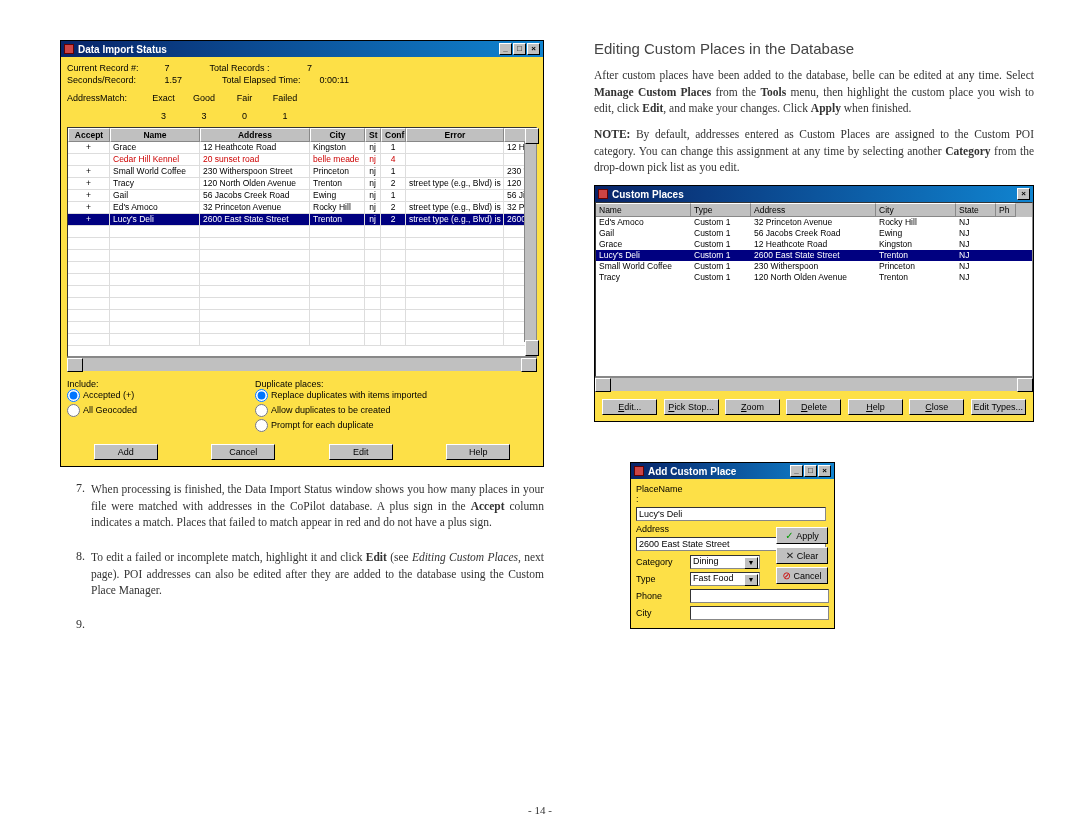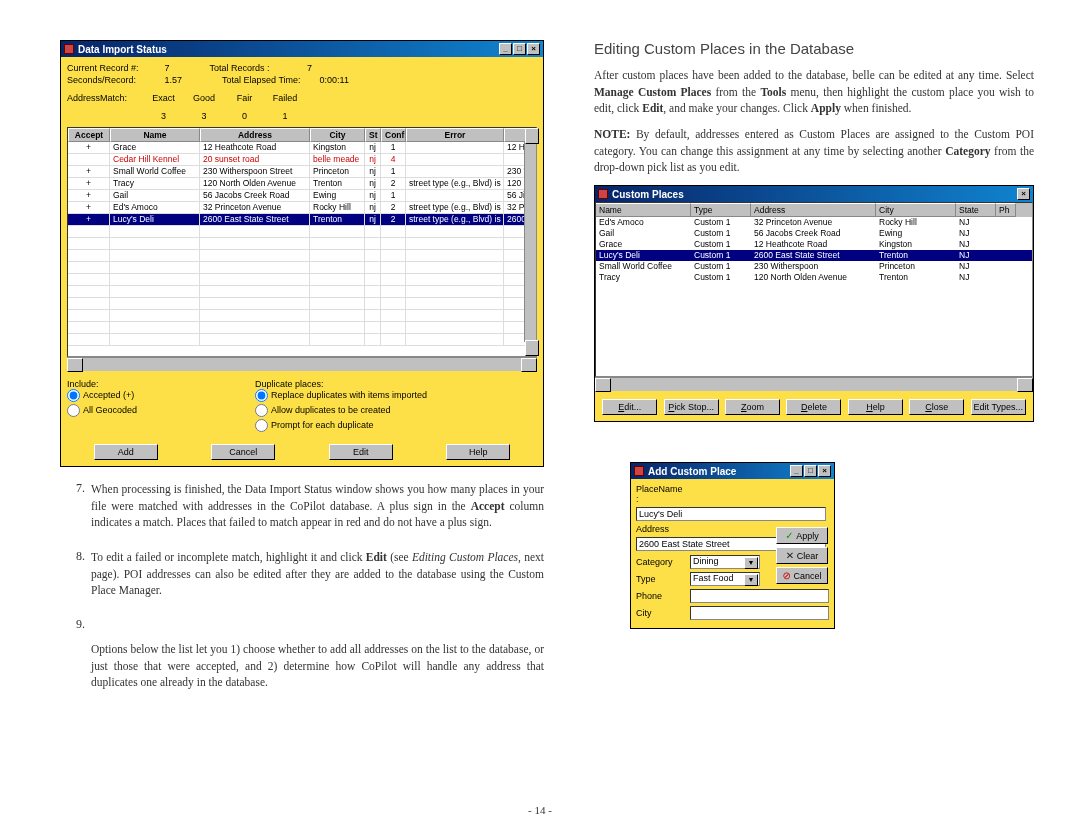--- a/index.html
+++ b/index.html
@@ -353,21 +353,20 @@
         </li>
       <li>
           <span class="num">8.</span>
         <span class="txt body-text"><span>To edit a failed or incomplete match, highlight it and click </span><b>Edit</b><span> (see </span><i>Editing Custom Places</i><span>, next page). POI addresses can also be edited after they are added to the database using the Custom Place Manager.</span></span>
         </li>
       <li>
           <span class="num">9.</span>
         </li>
       <li>
           <span class="num"></span>
-          <span class="txt body-text">Options below the list let you 1) choose whether to add all addresses on the list to the database, or just those that were accepted, and 2) determine how CoPilot will handle any address that duplicates one already in the database.</span>
         </li>
     </ol>
   </div>
 
   <div class="col" style="position:relative">
     <div class="section-heading">Editing Custom Places in the Database</div>
     <p class="body-text">
       <span>After custom places have been added to the database, belle can be edited at any time. Select </span><b>Manage Custom Places</b><span> from the </span><b>Tools</b><span> menu, then highlight the custom place you wish to edit, click </span><b>Edit</b><span>, and make your changes. Click </span><b>Apply</b><span> when finished.</span>
     </p>
     <p class="body-text">

